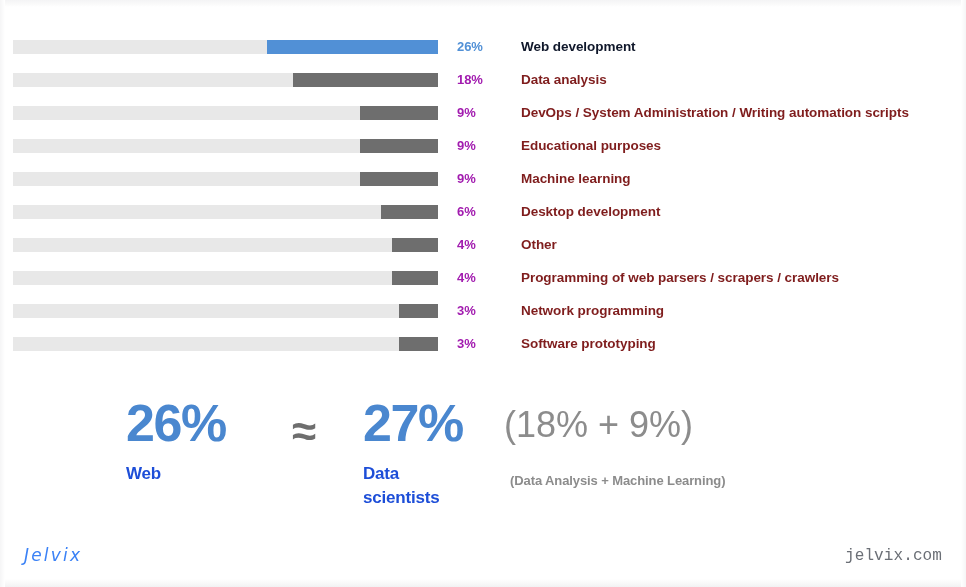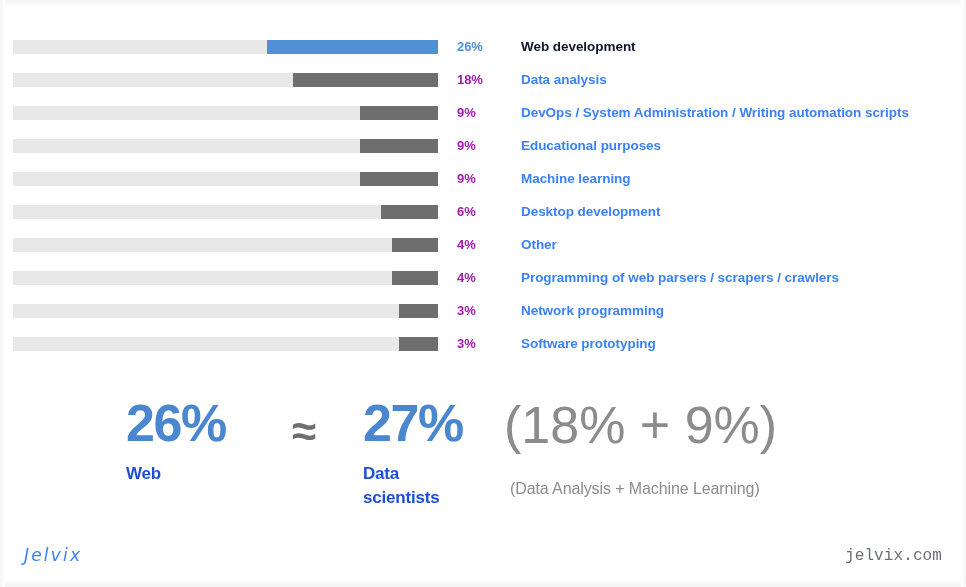--- a/index.html
+++ b/index.html
@@ -84,21 +84,21 @@
   }
   .row-percent.accent {
     color: #5190d6;
   }
   .row-label {
     position: absolute;
     left: 521px;
     top: 6px;
     font-size: 13.5px;
     font-weight: bold;
-    color: #3b82f6;
+    color: #7f1d1d;
     letter-spacing: -0.05px;
     line-height: 16px;
     white-space: nowrap;
   }
   .row-label.accent {
     color: #0f172a;
   }
 
   
   #equation {
@@ -140,34 +140,34 @@
     font-size: 44px;
     color: #6e6e6e;
     font-weight: bold;
     line-height: 62px;
   }
   #eq-sum {
     left: 504px;
     top: 1px;
   }
   .eq-sum-big {
-    font-size: 52px;
+    font-size: 36px;
     font-weight: normal;
     color: #8c8c8c;
     line-height: 64px;
     letter-spacing: 0px;
     white-space: nowrap;
   }
   .eq-sum-caption {
-    font-size: 16px;
-    font-weight: normal;
+    font-size: 13px;
+    font-weight: bold;
     color: #8c8c8c;
     line-height: 24px;
     letter-spacing: -0.1px;
-    margin-top: 20px;
+    margin-top: 12px;
     margin-left: 6px;
     white-space: nowrap;
   }
 
   
   #footer-logo {
     position: absolute;
     left: 24px;
     top: 545px;
     font-family: "DejaVu Sans", sans-serif;

